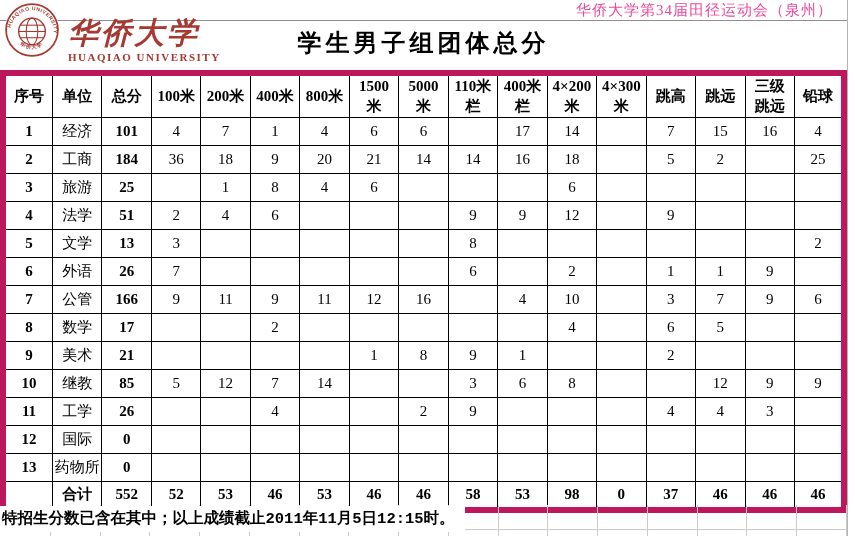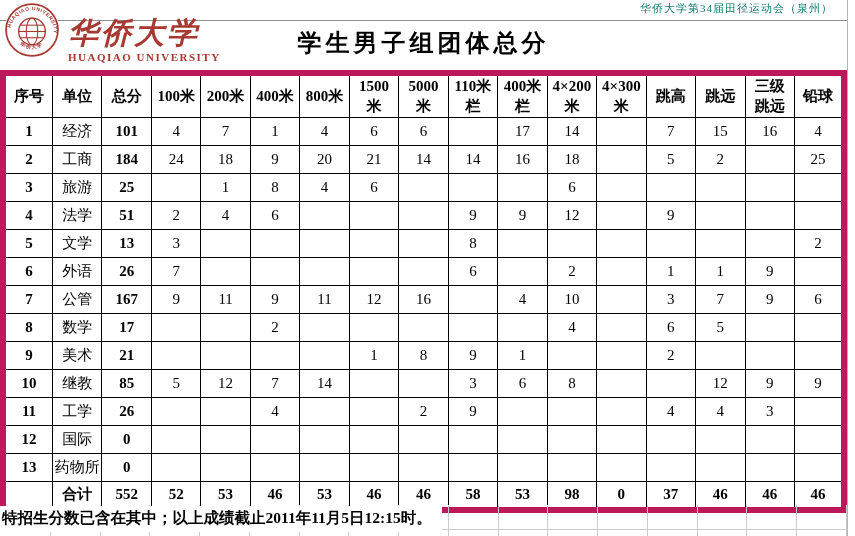--- a/index.html
+++ b/index.html
@@ -2,21 +2,21 @@
 <html><head>
 <meta charset="utf-8">
 <style>
   html,body{margin:0;padding:0;background:#ffffff;}
   .canvas{
     position:relative;width:855px;height:536px;background:#ffffff;overflow:hidden;
     font-family:"Liberation Serif","DejaVu Serif",serif;color:#000;
   }
   .top-rule{position:absolute;left:0;top:20px;width:848px;height:1px;background:#8f8f8f;}
   .right-rule{position:absolute;left:847px;top:0;width:1px;height:536px;background:#b4b4b4;}
-  .meet-title{position:absolute;top:1px;right:22px;font-size:11px;color:#0f766e;letter-spacing:1px;}
+  .meet-title{position:absolute;top:1px;right:22px;font-size:15px;color:#ec4899;letter-spacing:1px;}
   .logo{position:absolute;left:3px;top:1px;display:flex;align-items:flex-start;}
   .seal{width:58px;height:58px;display:block;}
   .logo-text{margin-left:7px;}
   .logo-cn{color:#a63931;font-size:30px;font-weight:bold;font-style:italic;line-height:1;margin-top:17px;letter-spacing:3px;white-space:nowrap;}
   .logo-en{color:#a63931;font-size:11px;font-weight:bold;letter-spacing:1.5px;margin-top:3px;white-space:nowrap;}
   .page-title{position:absolute;left:0;top:27px;width:847px;text-align:center;
     font-size:24px;font-weight:bold;letter-spacing:4px;}
   table.score{
     position:absolute;left:0;top:70px;width:847px;table-layout:fixed;
     border-collapse:collapse;border:6px solid #be185d;background:#fff;
@@ -26,21 +26,21 @@
   }
   table.score th{font-size:15px;font-weight:bold;white-space:pre-line;line-height:1.3;height:41px;}
   table.score td{font-size:15px;}
   table.score tbody tr{height:28px;}
   .b{font-weight:bold;}
   .footer-grid{position:absolute;left:0;top:505px;width:847px;height:31px;}
   .fg-v{position:absolute;top:0;width:1px;height:31px;background:#cbcbcb;}
   .fg-h{position:absolute;left:0;top:24px;width:847px;height:1px;background:#cbcbcb;}
   .footer-note{
     position:absolute;left:0;top:506px;background:#ffffff;
-    font-size:15.5px;font-weight:bold;padding:2px 10px 3px 2px;white-space:nowrap;
+    font-size:15.5px;font-weight:bold;padding:2px 10px 3px 2px;white-space:nowrap;font-family:Liberation Mono, monospace;
   }
 </style>
 </head>
 <body>
 
 <div class="canvas">
 
   <div class="top-rule"></div>
   <div class="right-rule"></div>
 
@@ -120,21 +120,21 @@
           <td></td>
           <td>7</td>
           <td>15</td>
           <td>16</td>
           <td>4</td>
         </tr>
         <tr>
           <td class="b">2</td>
           <td>工商</td>
           <td class="b">184</td>
-          <td>24</td>
+          <td>36</td>
           <td>18</td>
           <td>9</td>
           <td>20</td>
           <td>21</td>
           <td>14</td>
           <td>14</td>
           <td>16</td>
           <td>18</td>
           <td></td>
           <td>5</td>
@@ -214,21 +214,21 @@
           <td>2</td>
           <td></td>
           <td>1</td>
           <td>1</td>
           <td>9</td>
           <td></td>
         </tr>
         <tr>
           <td class="b">7</td>
           <td>公管</td>
-          <td class="b">167</td>
+          <td class="b">166</td>
           <td>9</td>
           <td>11</td>
           <td>9</td>
           <td>11</td>
           <td>12</td>
           <td>16</td>
           <td></td>
           <td>4</td>
           <td>10</td>
           <td></td>

